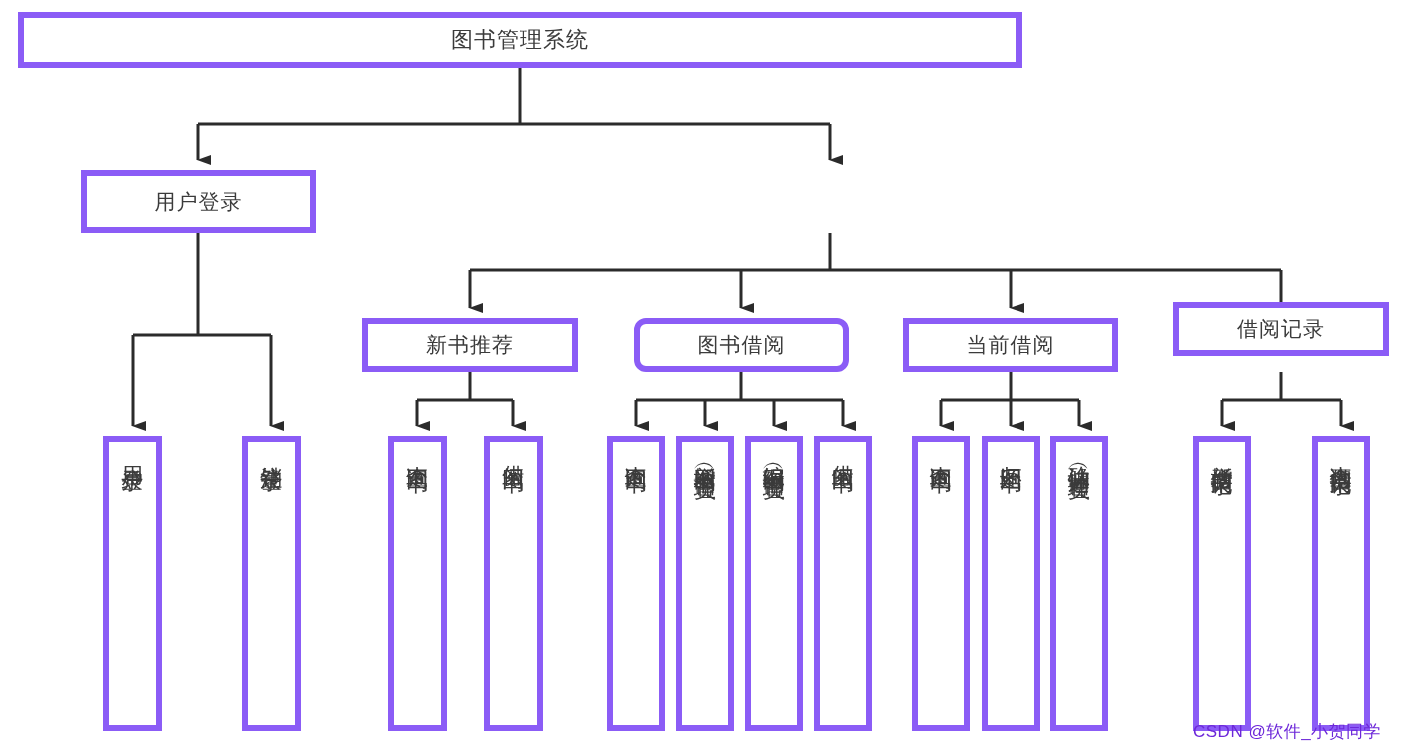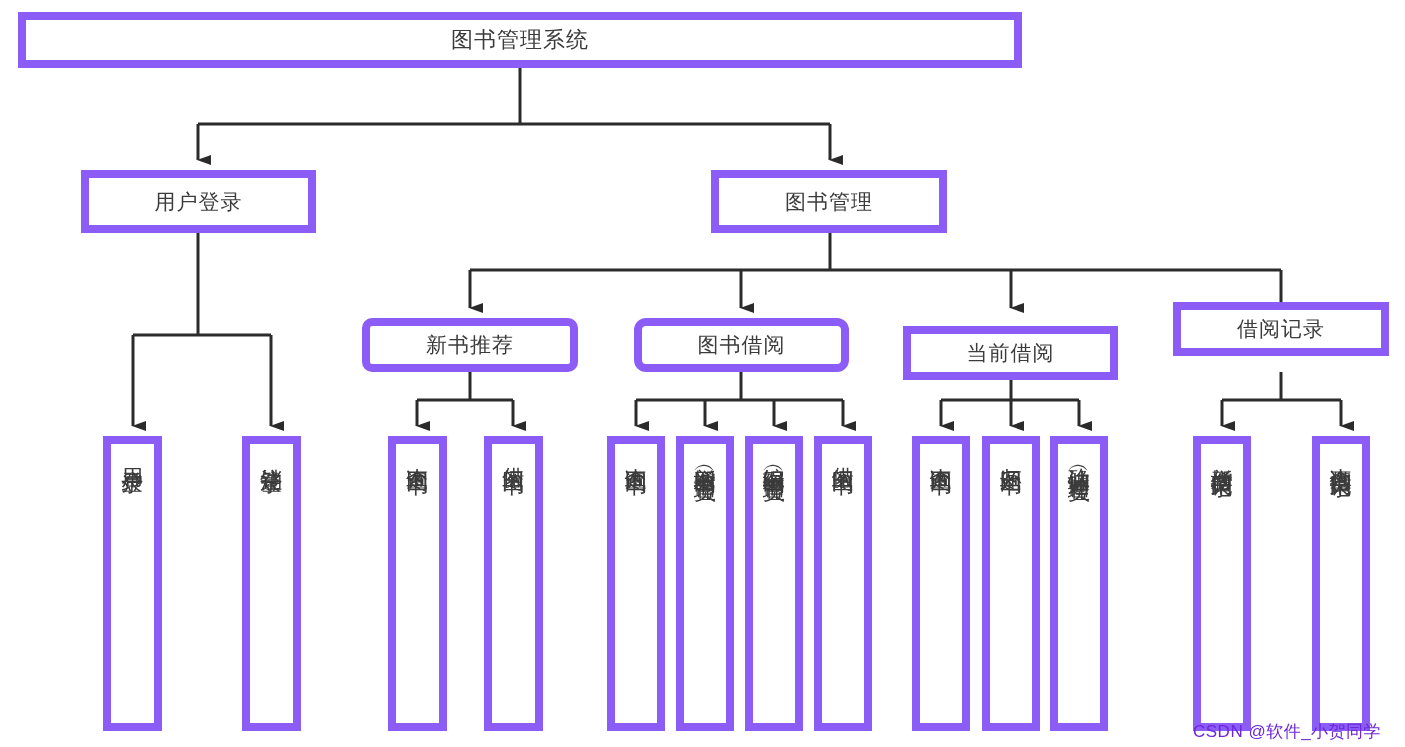--- a/index.html
+++ b/index.html
@@ -21,21 +21,21 @@
     position: absolute;
     left: 0;
     top: 0;
     width: 1405px;
     height: 747px;
   }
   .node {
     position: absolute;
     box-sizing: border-box;
     background: #ffffff;
-    border: 8px solid #8b5cf6;
+    border: 6px solid #8b5cf6;
     display: flex;
     align-items: center;
     justify-content: center;
     color: #3b3b3b;
   }
   .node.horiz .label {
     font-size: 21px;
     line-height: 1.1;
     letter-spacing: 1px;
     white-space: nowrap;
@@ -123,31 +123,28 @@
     </g>
   </svg>
 
   <div class="node horiz root" style="left:18px; top:12px; width:1004px; height:56px;">
     <span class="label">图书管理系统</span>
   </div>
 
   <div class="node horiz" style="left:81px; top:170px; width:235px; height:63px;">
     <span class="label">用户登录</span>
   </div>
-  <div class="node horiz" style="left:711px; top:170px; width:236px; height:63px;">
-    <span class="label">图书管理</span>
-  </div>
 
-  <div class="node horiz" style="left:362px; top:318px; width:216px; height:54px;border-radius:10px;">
+  <div class="node horiz" style="left:362px; top:318px; width:216px; height:54px;">
     <span class="label">新书推荐</span>
   </div>
   <div class="node horiz" style="left:634px; top:318px; width:215px; height:54px;border-radius:12px;">
     <span class="label">图书借阅</span>
   </div>
-  <div class="node horiz" style="left:903px; top:318px; width:215px; height:54px;margin-top:8px;">
+  <div class="node horiz" style="left:903px; top:318px; width:215px; height:54px;">
     <span class="label">当前借阅</span>
   </div>
   <div class="node horiz" style="left:1173px; top:302px; width:216px; height:54px;">
     <span class="label">借阅记录</span>
   </div>
 
   <div class="node vert" style="left:103px; top:436px; width:59px; height:295px;">
     <span class="label">用户登录</span>
   </div>
   <div class="node vert" style="left:242px; top:436px; width:59px; height:295px;">

